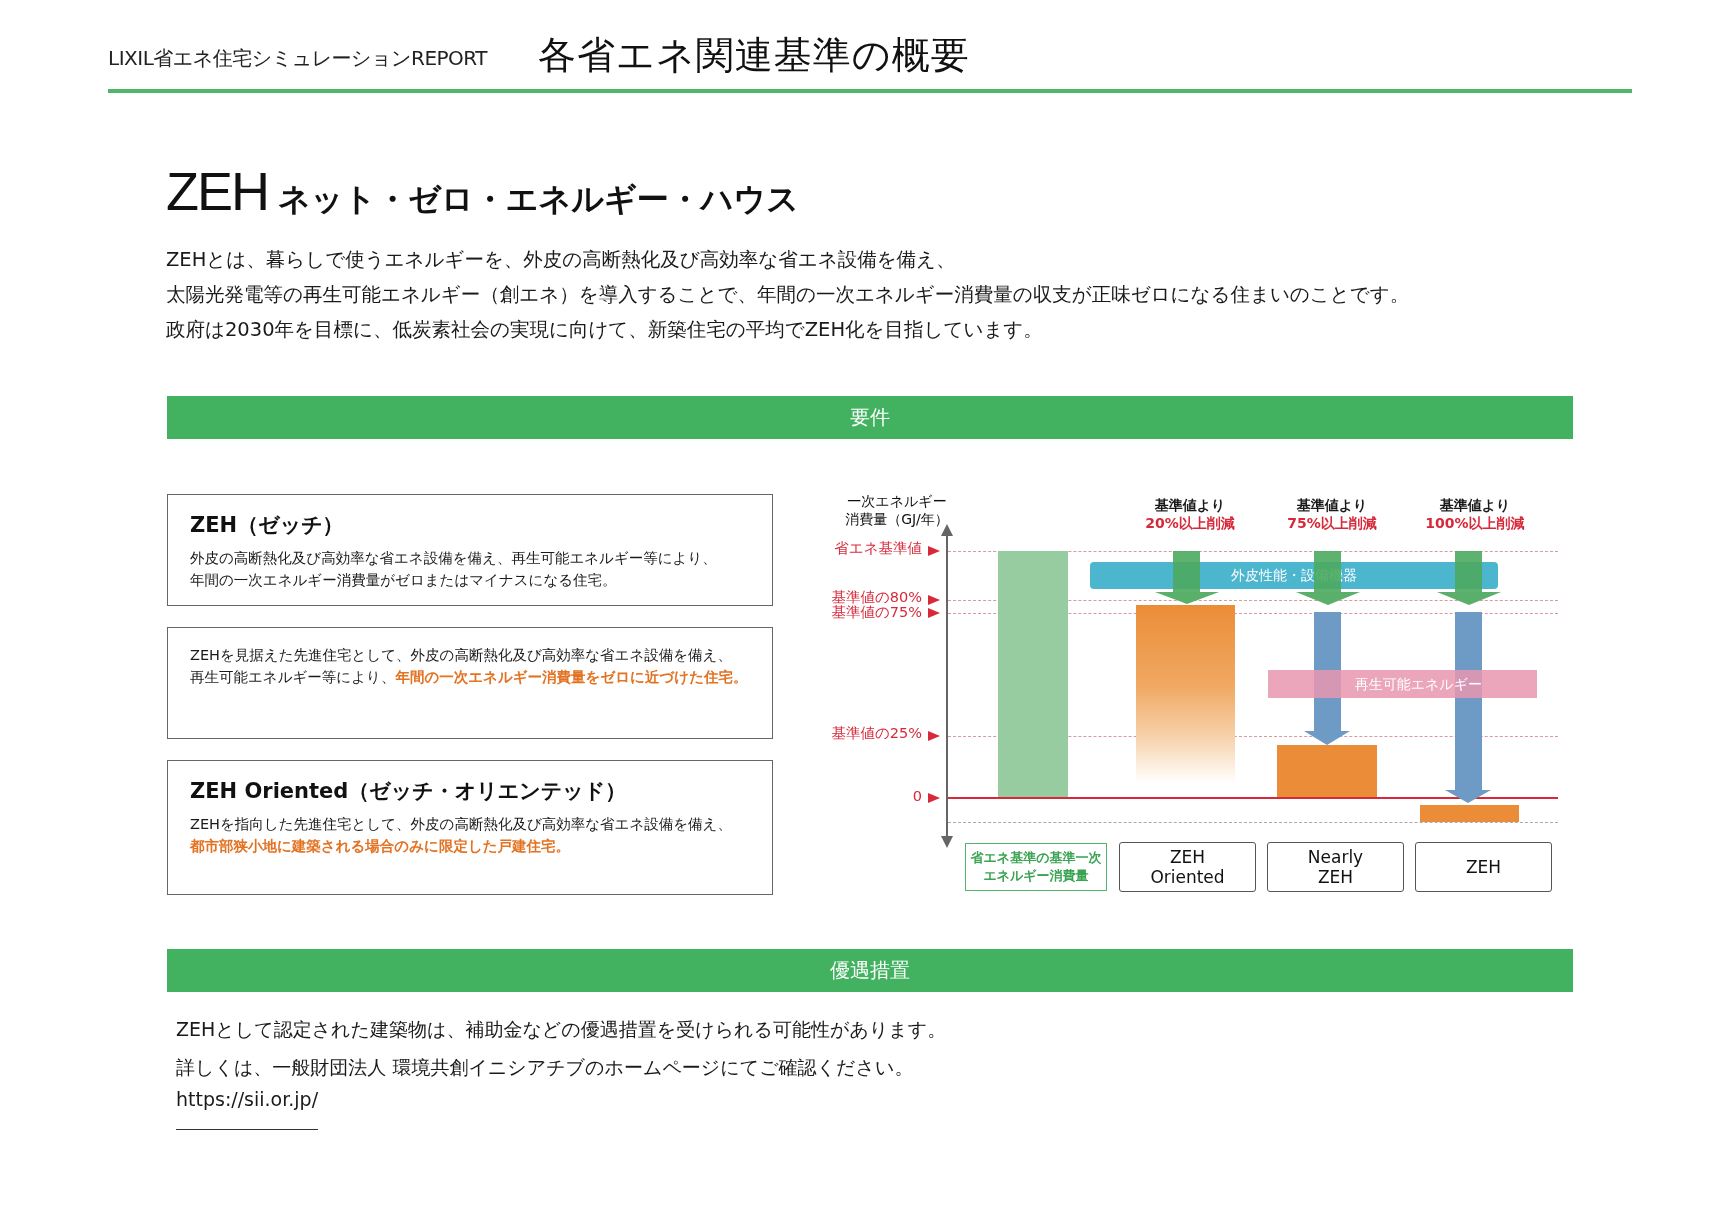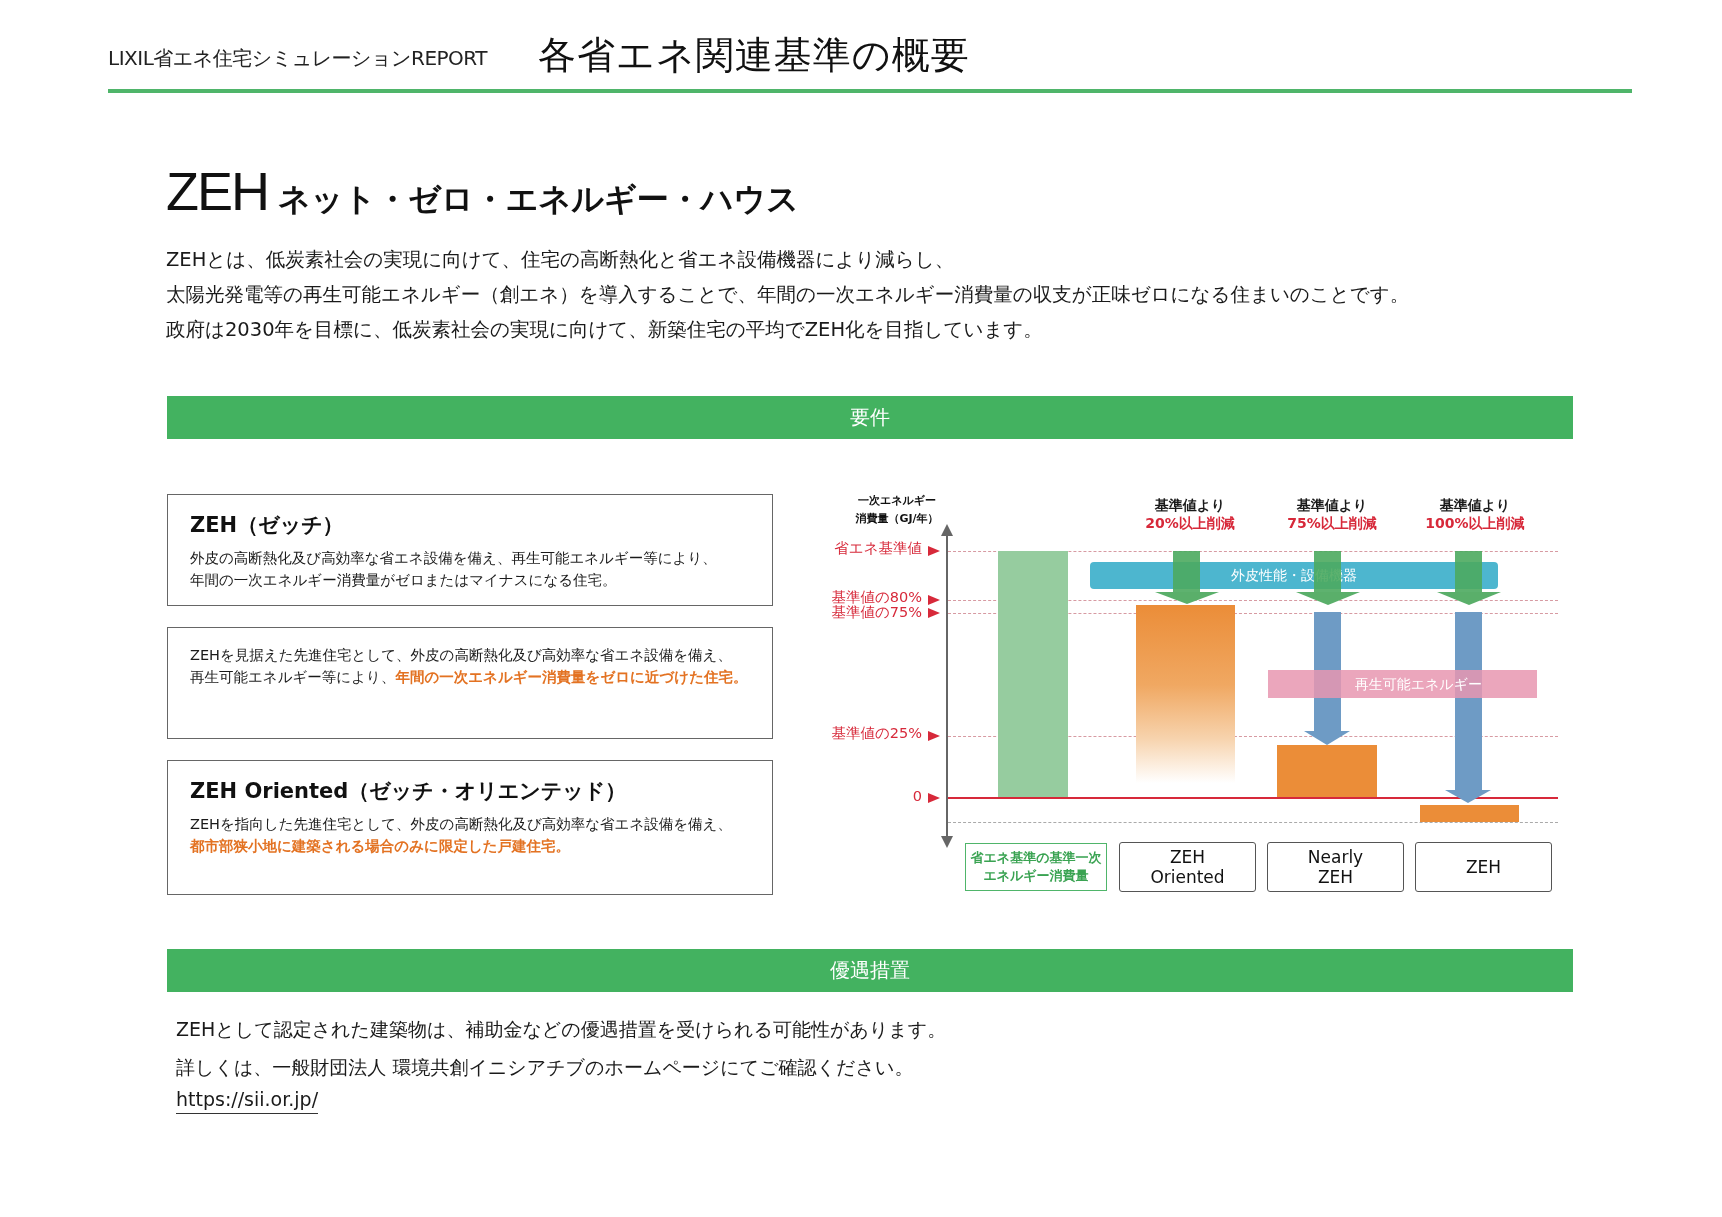--- a/index.html
+++ b/index.html
@@ -11,43 +11,43 @@
   .hdr-line { left:108px; top:89px; width:1524px; height:4px; background:#4fb56a; }
   .zeh-title { left:166px; top:160px; white-space:nowrap; }
   .zeh-big { font-size:54px; font-weight:normal; letter-spacing:-2px; color:#111; font-family:"Liberation Sans",sans-serif; }
   .zeh-kana { font-size:32px; font-weight:bold; margin-left:10px; color:#111; }
   .desc { left:166px; font-size:19.5px; color:#1a1a1a; white-space:nowrap; }
   .bar { left:167px; width:1406px; height:43px; background:#43b260; color:#fff; font-size:20px; text-align:center; line-height:43px; }
   .card { left:167px; width:606px; border:1.5px solid #666; background:#fff; padding:16px 22px 0 22px; }
   .card h3 { font-size:21px; font-weight:bold; color:#111; margin-bottom:8px; white-space:nowrap; }
   .card p { font-size:14.5px; line-height:22px; color:#1a1a1a; white-space:nowrap; }
   .orange { color:#e37222; font-weight:bold; }
-  .ylabel { font-size:11px; color:#111; text-align:center; line-height:18px; white-space:nowrap;font-weight:bold; }
+  .ylabel { font-size:14px; color:#111; text-align:center; line-height:18px; white-space:nowrap; }
   .red-lbl { color:#d7293a; font-size:14.5px; white-space:nowrap; text-align:right; }
   .tri { width:0; height:0; border-top:5px solid transparent; border-bottom:5px solid transparent; border-left:12px solid #d7293a; }
   .dash { height:0; border-top:1.5px dashed #d79aa2; }
   .dash-gray { height:0; border-top:1.5px dashed #aaa; }
   .head-lbl { text-align:center; font-size:14px; font-weight:bold; line-height:18px; white-space:nowrap; }
   .head-lbl .r { color:#d7293a; }
   .cat { border:1.5px solid #555; border-radius:3px; background:#fff; text-align:center; font-size:17px; line-height:20px; display:flex; align-items:center; justify-content:center; color:#111; }
   .cat-green { border:1.5px solid #4fb56a; color:#3aa352; font-size:13px; font-weight:bold; line-height:18px; border-radius:0; }
   .body-txt { left:176px; font-size:19px; white-space:nowrap; color:#1a1a1a; }
-  .link { text-decoration:none; color:#1a1a1a; border-bottom:1.5px solid #333; padding-bottom:3px; }
+  .link { text-decoration:none; color:#1a1a1a; border-bottom:1.5px solid #333; padding-bottom:19px; }
 </style>
 </head>
 <body>
 
 <div class="abs hdr-sub">LIXIL省エネ住宅シミュレーションREPORT</div>
 <div class="abs hdr-title">各省エネ関連基準の概要</div>
 <div class="abs hdr-line"></div>
 
 <div class="abs zeh-title">
   <span class="zeh-big">ZEH</span><span class="zeh-kana">ネット・ゼロ・エネルギー・ハウス</span>
 </div>
-<div class="abs desc" style="top:246px;">ZEHとは、低炭素社会の実現に向けて、住宅の高断熱化と省エネ設備機器により減らし、</div>
+<div class="abs desc" style="top:246px;">ZEHとは、暮らしで使うエネルギーを、外皮の高断熱化及び高効率な省エネ設備を備え、</div>
 <div class="abs desc" style="top:281px;">太陽光発電等の再生可能エネルギー（創エネ）を導入することで、年間の一次エネルギー消費量の収支が正味ゼロになる住まいのことです。</div>
 <div class="abs desc" style="top:316px;">政府は2030年を目標に、低炭素社会の実現に向けて、新築住宅の平均でZEH化を目指しています。</div>
 
 <div class="abs bar" style="top:396px;text-align:center;">要件</div>
 
 <div class="abs card" style="top:494px; height:112px;">
   <h3>ZEH（ゼッチ）</h3>
   <p><span>外皮の高断熱化及び高効率な省エネ設備を備え、再生可能エネルギー等により、</span></p>
   <p><span>年間の一次エネルギー消費量がゼロまたはマイナスになる住宅。</span></p>
 </div>

